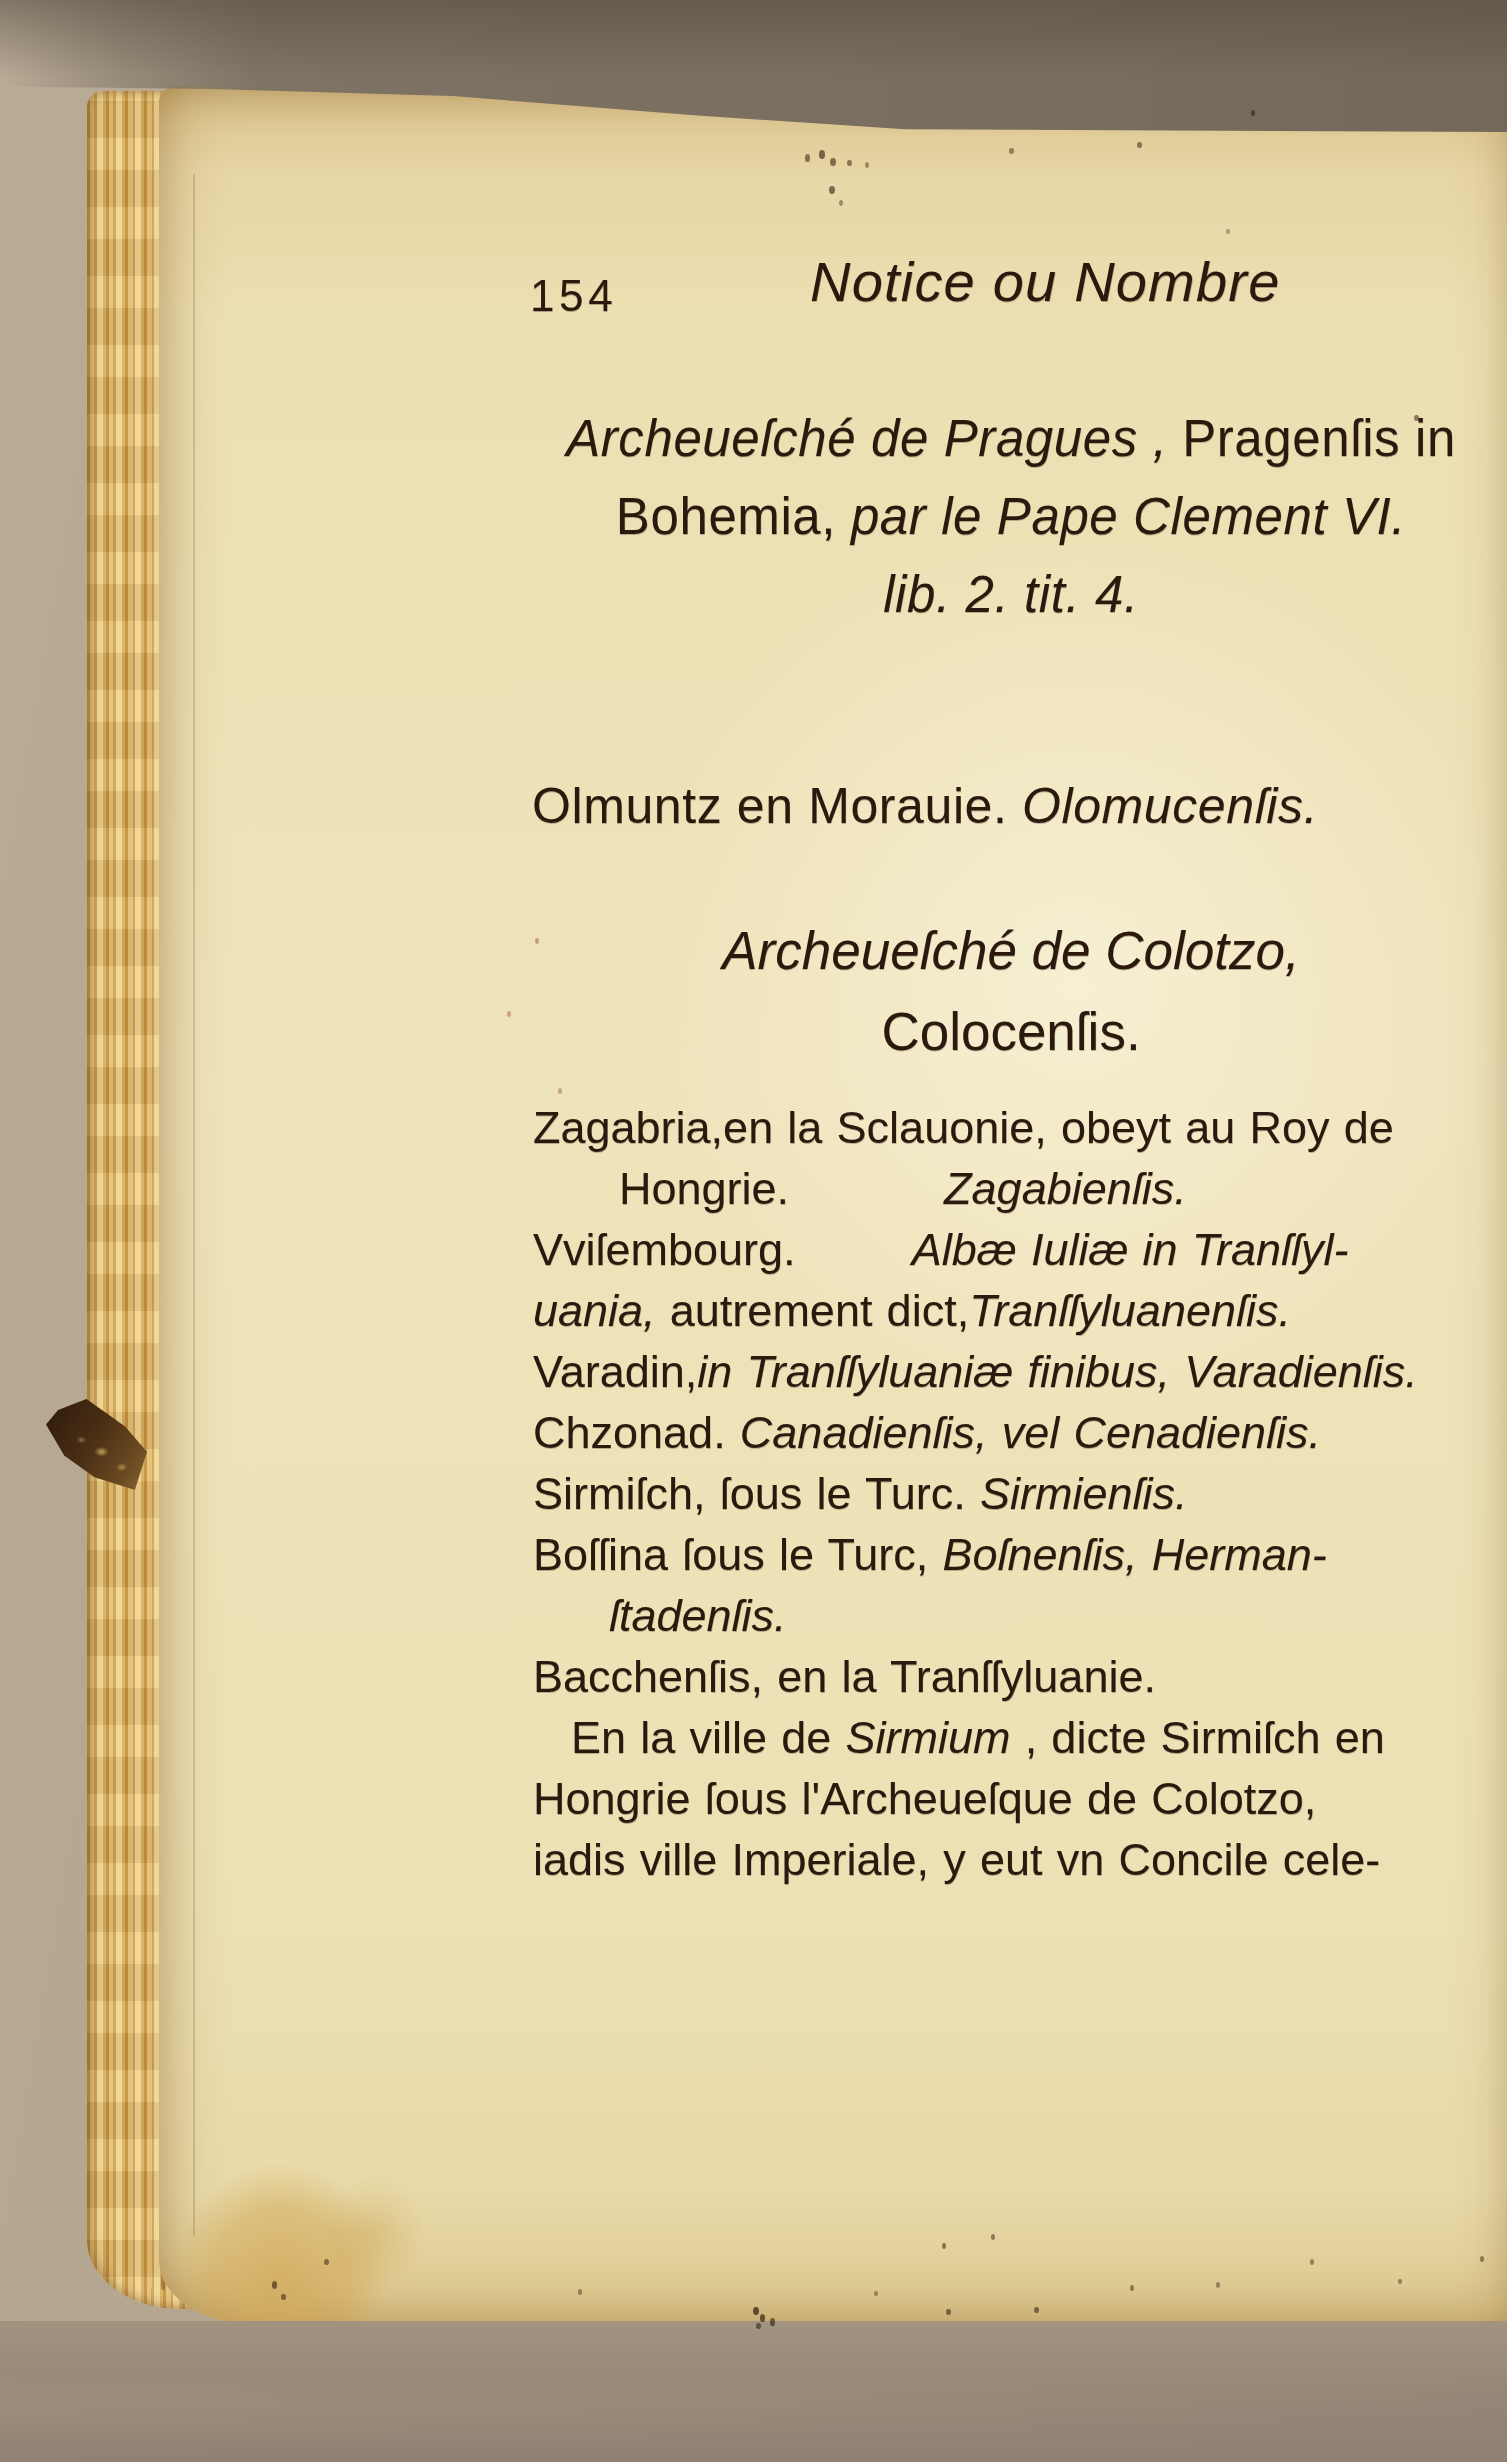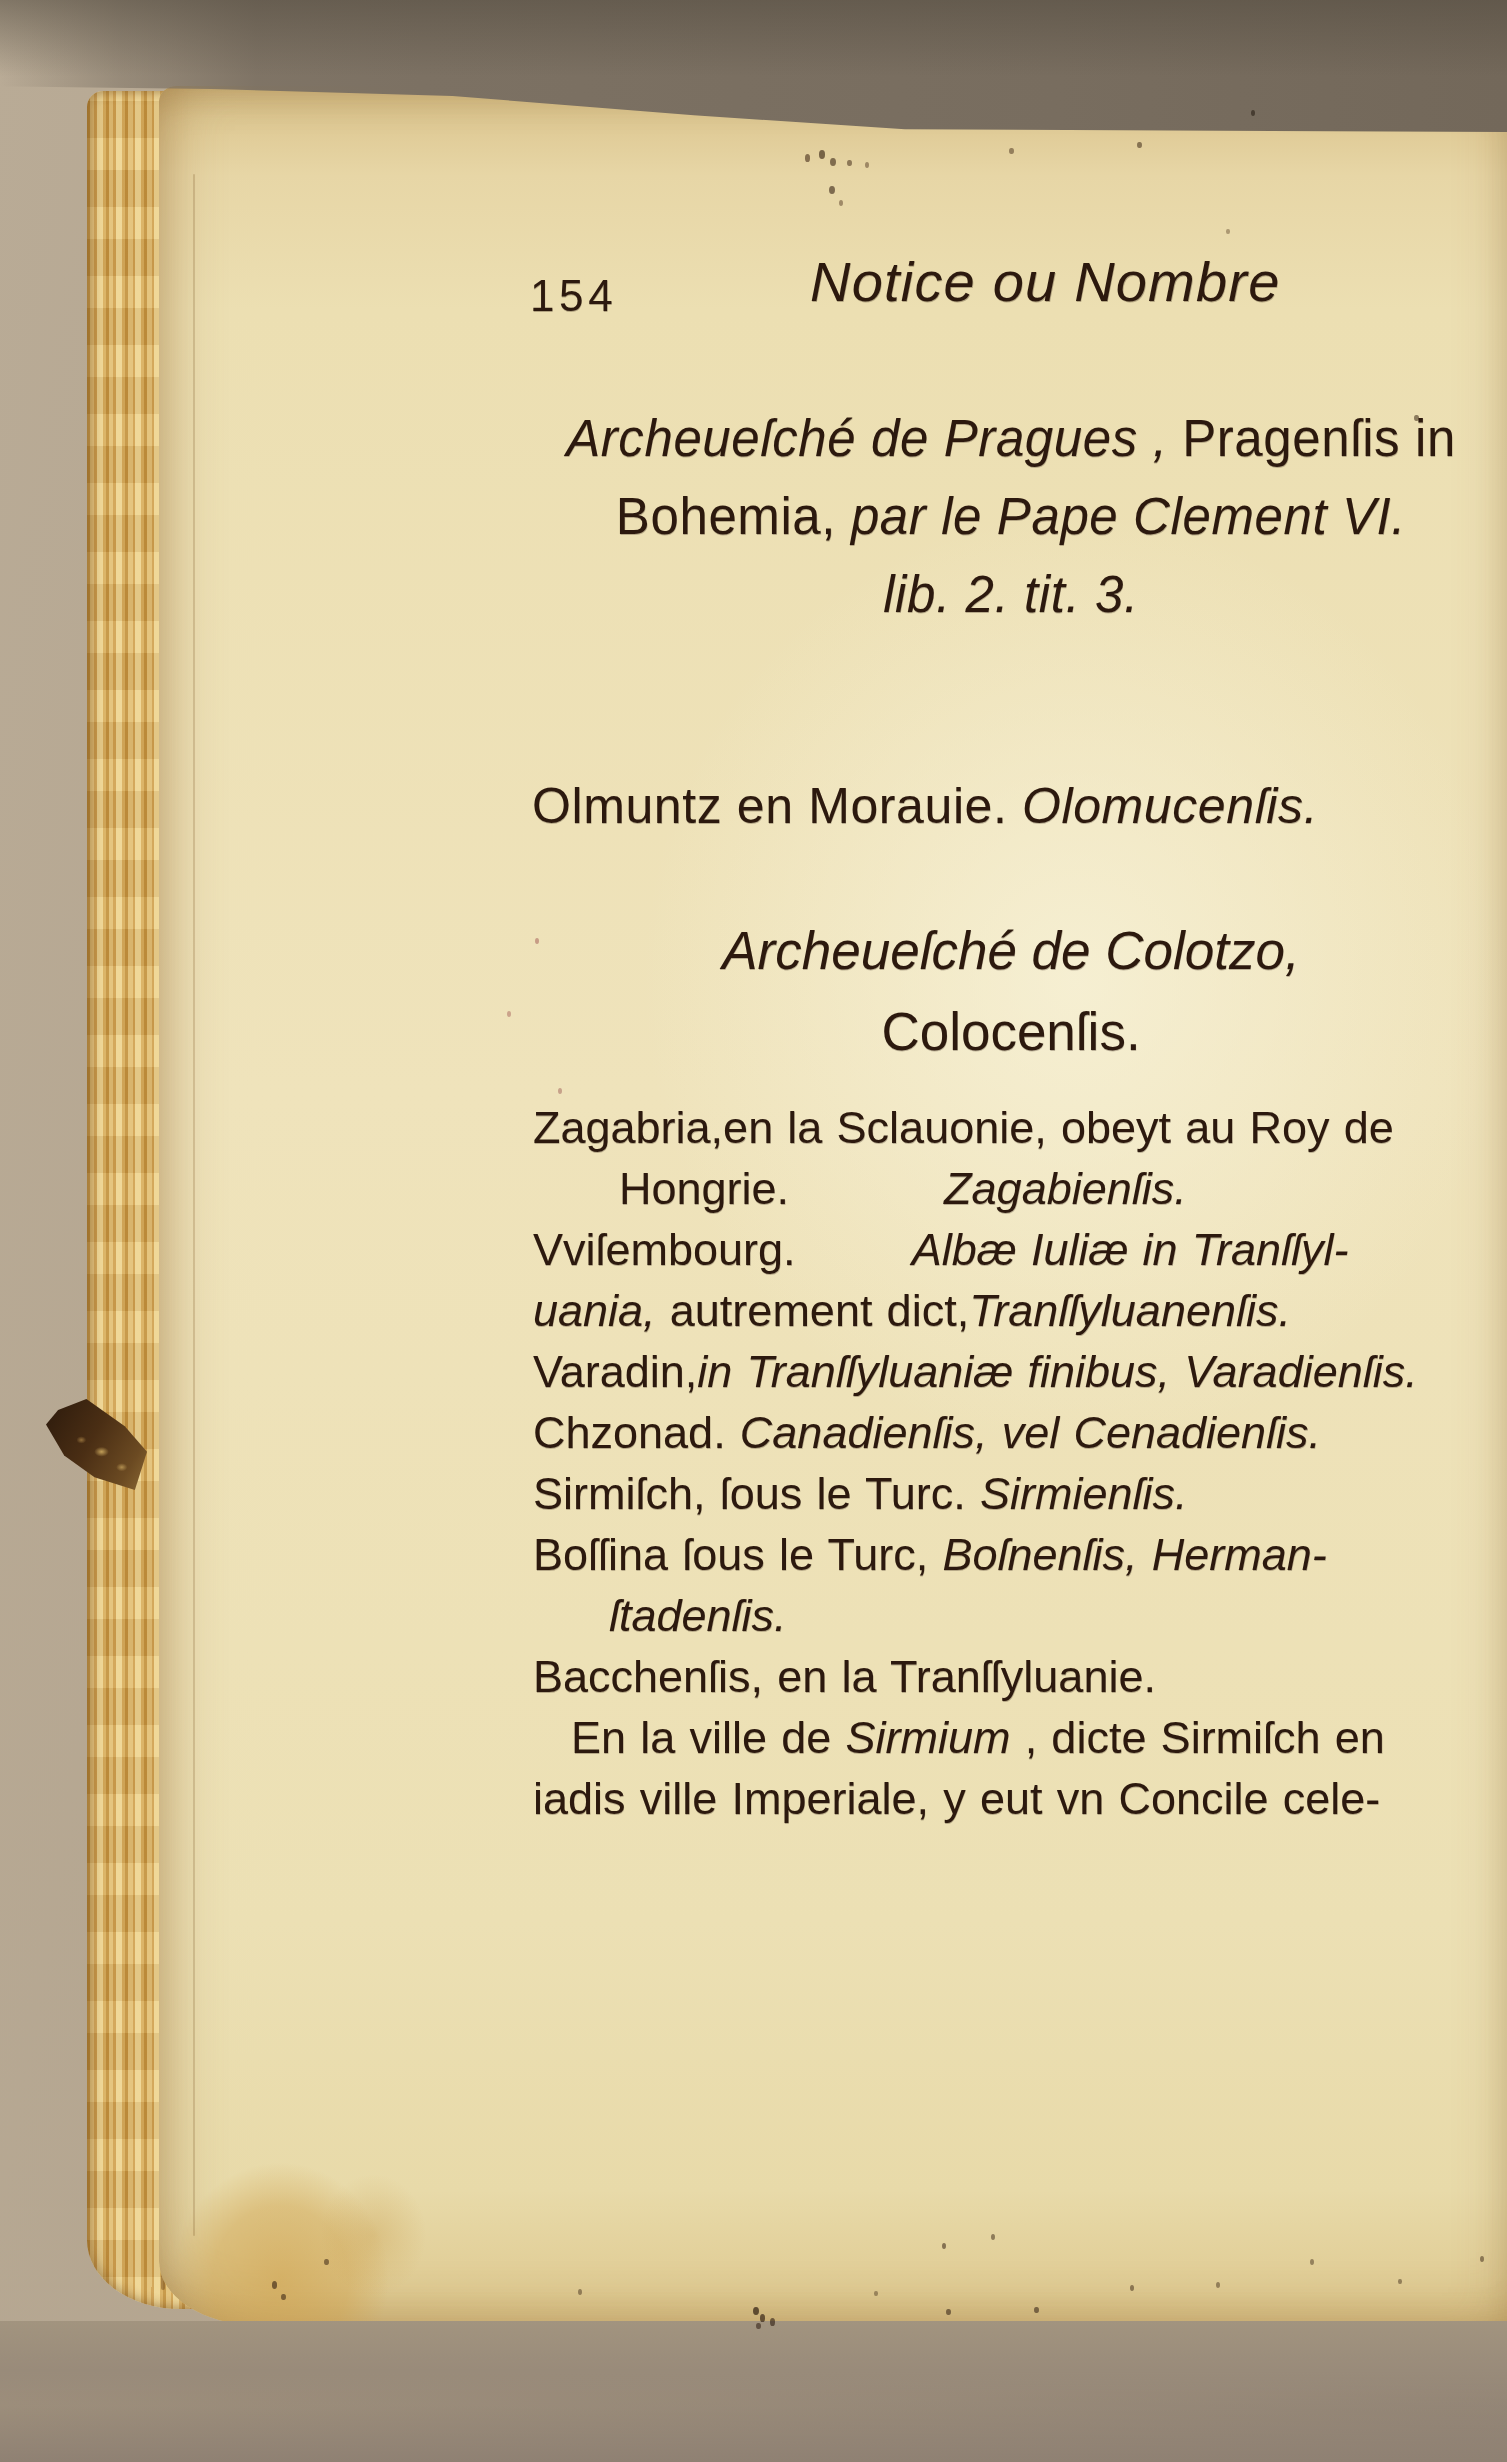--- a/index.html
+++ b/index.html
@@ -111,21 +111,21 @@
 
   <div class="text-layer">
 
     <div class="abs hdr-num" style="left:530px;top:271px;">154</div>
 
     <div class="abs hdr-title" style="left:810px;top:249px;">Notice ou Nombre</div>
 
     <div class="tblock center h1block" style="left:533px;top:400px;">
         <div class="tline"><span class="seg it">Archeueſché de Pragues , </span><span class="seg">Pragenſis in</span></div>
         <div class="tline"><span class="seg">Bohemia, </span><span class="seg it">par le Pape Clement VI.</span></div>
-        <div class="tline"><span class="seg it">lib. 2. tit. 3.</span></div>
+        <div class="tline"><span class="seg it">lib. 2. tit. 4.</span></div>
       </div>
 
     <div class="tblock olm" style="left:532px;top:777px;">
         <div class="tline"><span class="seg">Olmuntz en Morauie. </span><span class="seg it">Olomucenſis.</span></div>
       </div>
 
     <div class="tblock center h2block" style="left:533px;top:910px;">
         <div class="tline"><span class="seg it">Archeueſché de Colotzo,</span></div>
         <div class="tline"><span class="seg">Colocenſis.</span></div>
       </div>
@@ -135,20 +135,21 @@
         <div class="tline" style="padding-left: 86px;"><span class="seg">Hongrie.</span><span class="seg it" style="margin-left: 155px;">Zagabienſis.</span></div>
         <div class="tline"><span class="seg">Vviſembourg.</span><span class="seg it" style="margin-left: 116px;">Albæ Iuliæ in Tranſſyl-</span></div>
         <div class="tline"><span class="seg it">uania,</span><span class="seg"> autrement dict,</span><span class="seg it">Tranſſyluanenſis.</span></div>
         <div class="tline"><span class="seg">Varadin,</span><span class="seg it">in Tranſſyluaniæ finibus, Varadienſis.</span></div>
         <div class="tline"><span class="seg">Chzonad. </span><span class="seg it">Canadienſis, vel Cenadienſis.</span></div>
         <div class="tline"><span class="seg">Sirmiſch, ſous le Turc. </span><span class="seg it">Sirmienſis.</span></div>
         <div class="tline"><span class="seg">Boſſina ſous le Turc, </span><span class="seg it">Boſnenſis, Herman-</span></div>
         <div class="tline" style="padding-left: 76px;"><span class="seg it">ſtadenſis.</span></div>
         <div class="tline"><span class="seg">Bacchenſis, en la Tranſſyluanie.</span></div>
         <div class="tline" style="padding-left: 38px;"><span class="seg">En la ville de </span><span class="seg it">Sirmium </span><span class="seg">, dicte Sirmiſch en</span></div>
+        <div class="tline"><span class="seg">Hongrie ſous l'Archeueſque de Colotzo,</span></div>
         <div class="tline"><span class="seg">iadis ville Imperiale, y eut vn Concile cele-</span></div>
       </div>
 
   </div>
 
 <div class="speck" style="left: 805px; top: 154px; width: 5.2px; height: 7.5px; background: rgba(70, 45, 25, 0.6);"></div>
     <div class="speck" style="left: 819px; top: 150px; width: 6.4px; height: 8.7px; background: rgba(60, 40, 22, 0.65);"></div>
     <div class="speck" style="left: 830px; top: 158px; width: 5.8px; height: 8px; background: rgba(60, 40, 22, 0.6);"></div>
     <div class="speck" style="left: 847px; top: 160px; width: 4.6px; height: 6.4px; background: rgba(70, 45, 25, 0.55);"></div>
     <div class="speck" style="left: 865px; top: 162px; width: 4px; height: 5.8px; background: rgba(70, 45, 25, 0.45);"></div>

